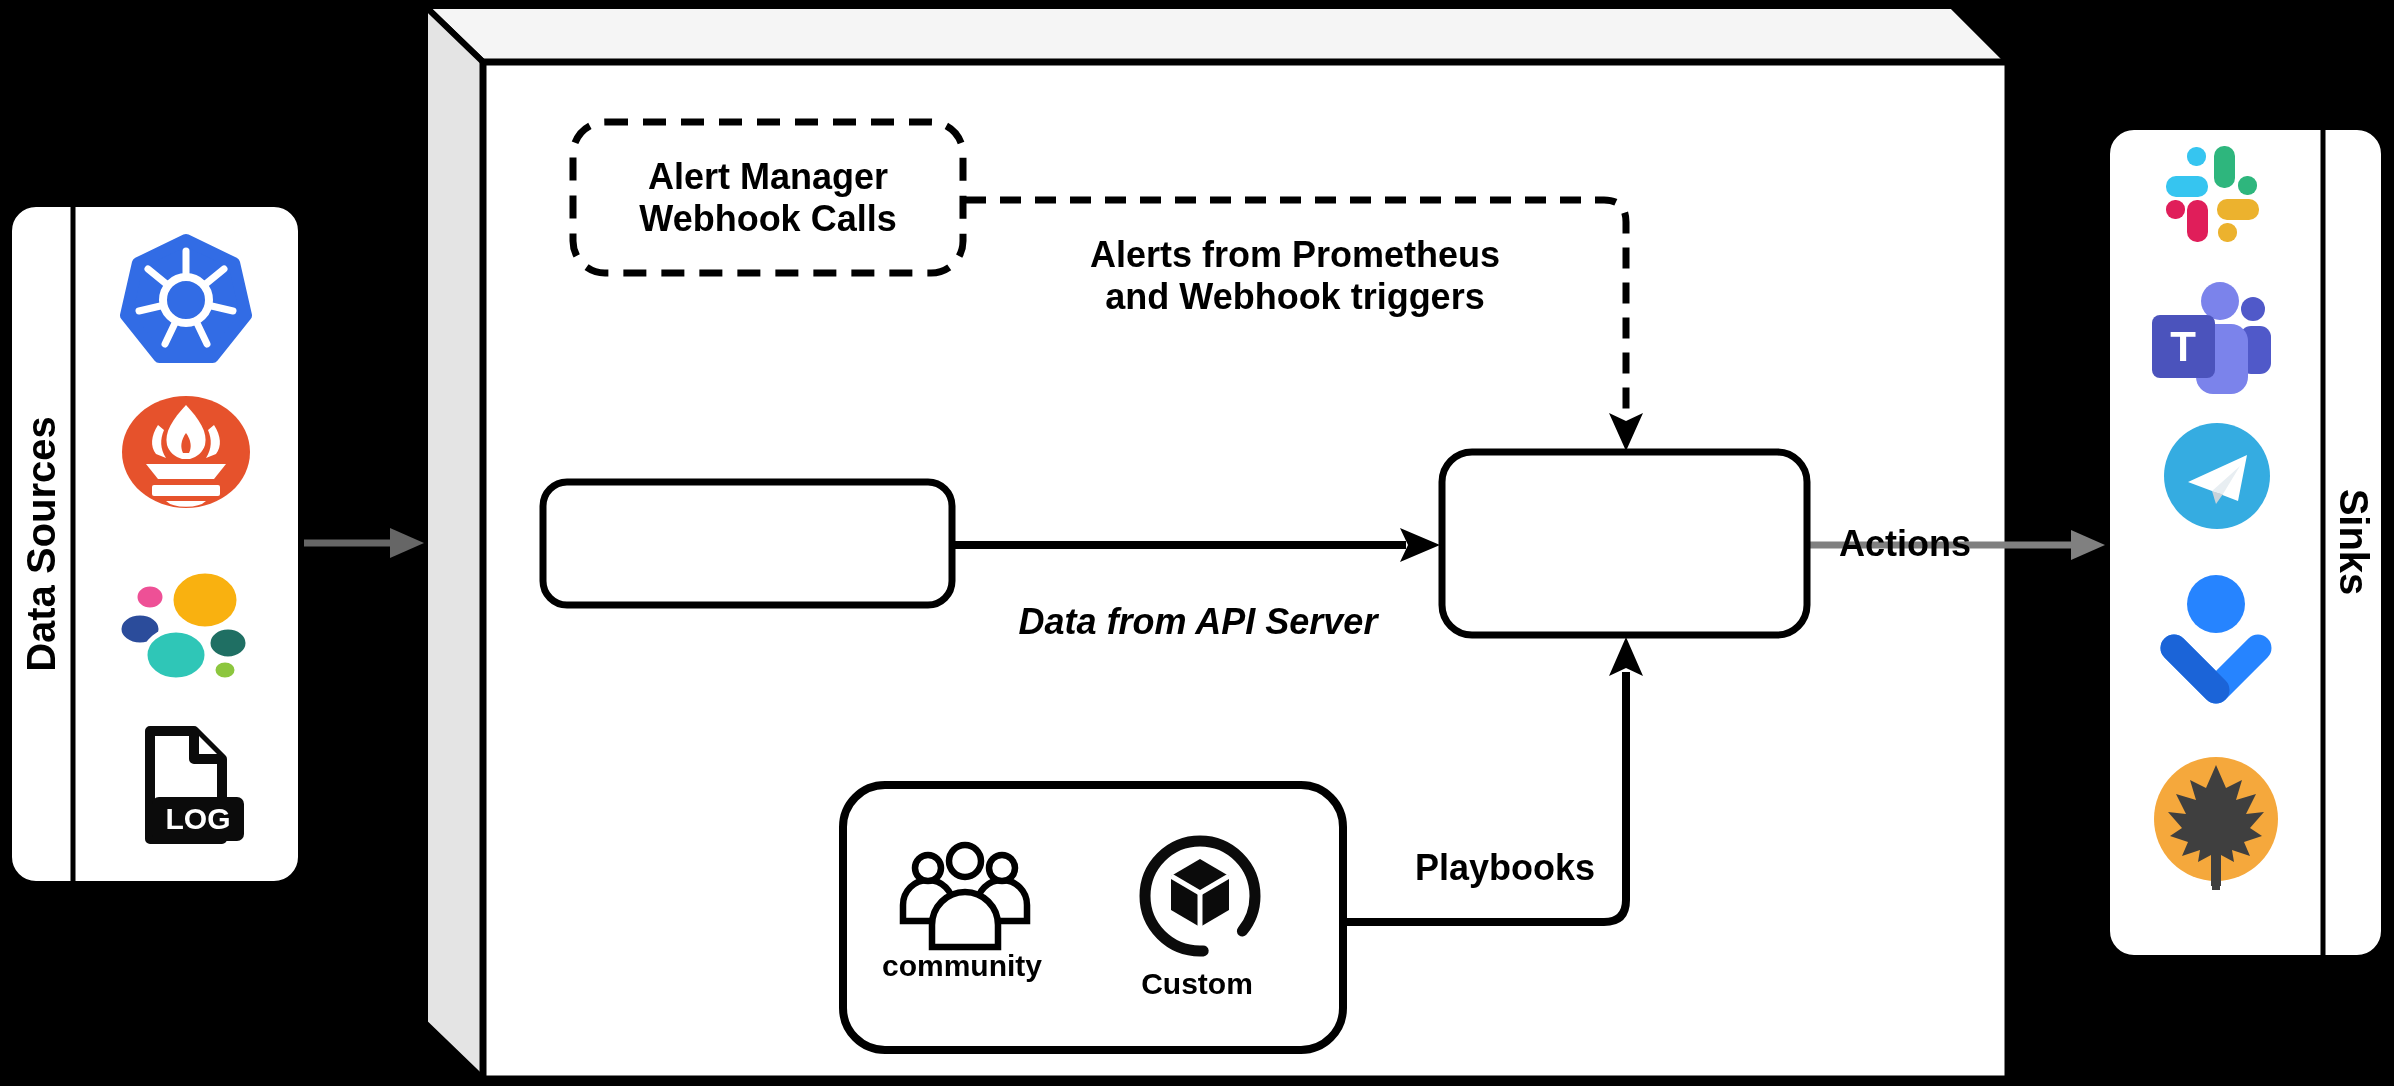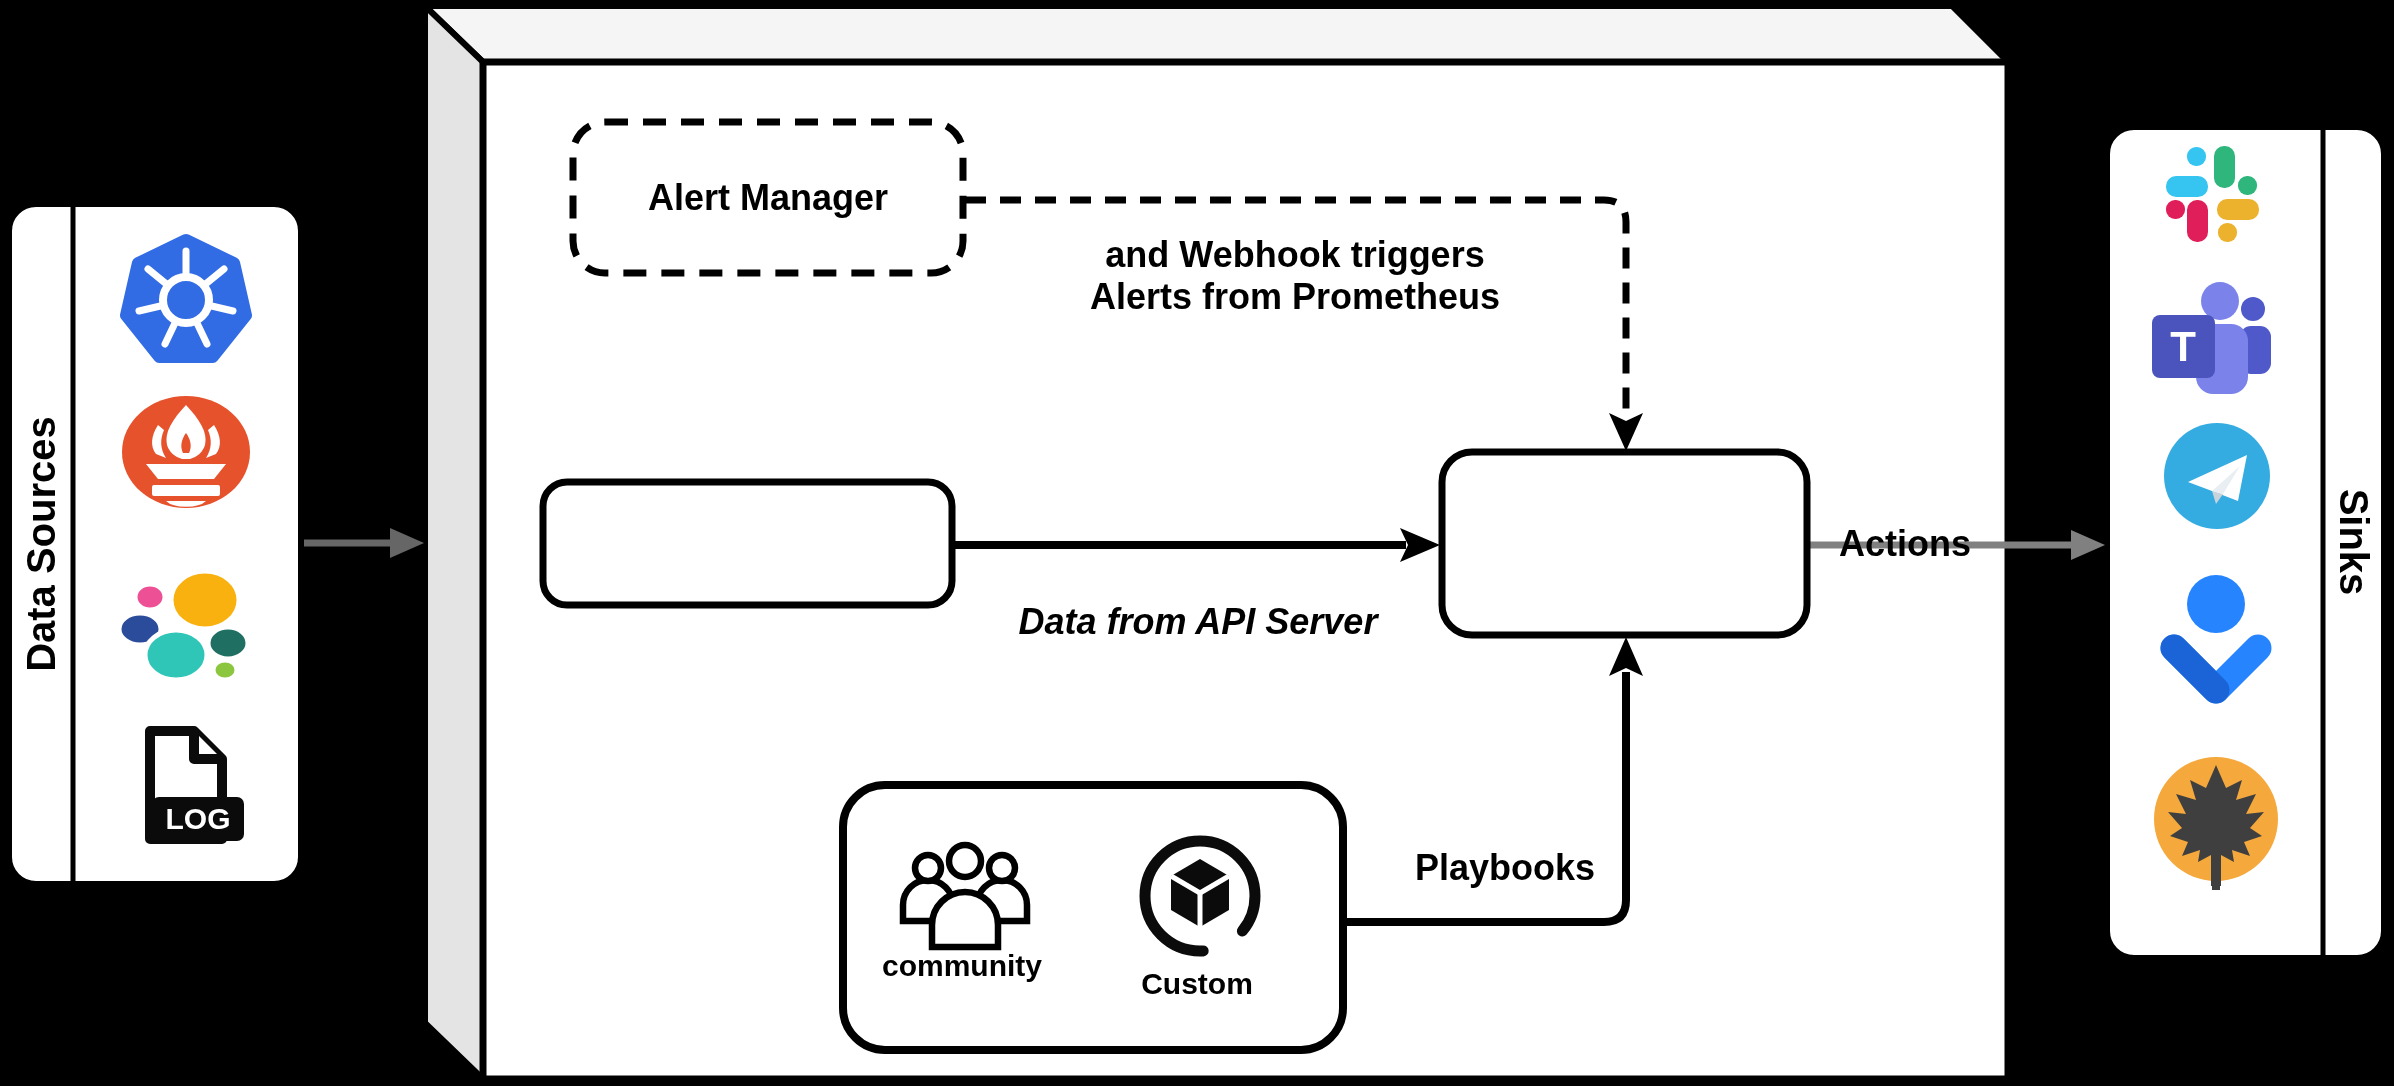--- a/index.html
+++ b/index.html
@@ -166,25 +166,26 @@
       <line x1="1200" y1="893" x2="1200" y2="927"></line>
     </g>
   </g>
 </svg>
 
 <div class="lbl v-ccw fs-40" style="left:42px;top:544px;">Data Sources</div>
 <div class="lbl v-cw fs-40" style="left:2353px;top:542px;">Sinks</div>
 
 <div class="lbl fs-36 two-line" style="left:768px;top:198px;">
   <span>Alert Manager</span>
+  <span>Webhook Calls</span>
 </div>
 
 <div class="lbl fs-36 two-line" style="left:1295px;top:276px;">
+  <span>Alerts from Prometheus</span>
   <span>and Webhook triggers</span>
-  <span>Alerts from Prometheus</span>
 </div>
 
 <div class="lbl fs-36" style="left:1198px;top:622px;font-style:italic;">Data from API Server</div>
 <div class="lbl fs-36" style="left:1905px;top:500px;margin-top:44px;">Actions</div>
 <div class="lbl fs-36" style="left:1505px;top:868px;">Playbooks</div>
 <div class="lbl fs-30" style="left:962px;top:966px;">community</div>
 <div class="lbl fs-30" style="left:1197px;top:984px;">Custom</div>
 
 </div>
 

